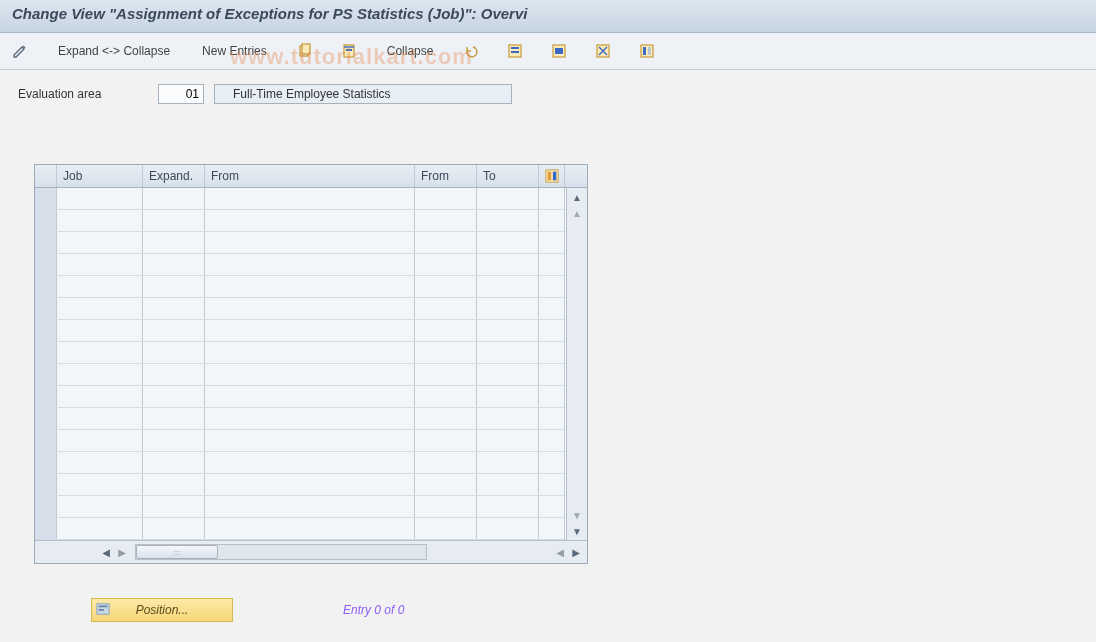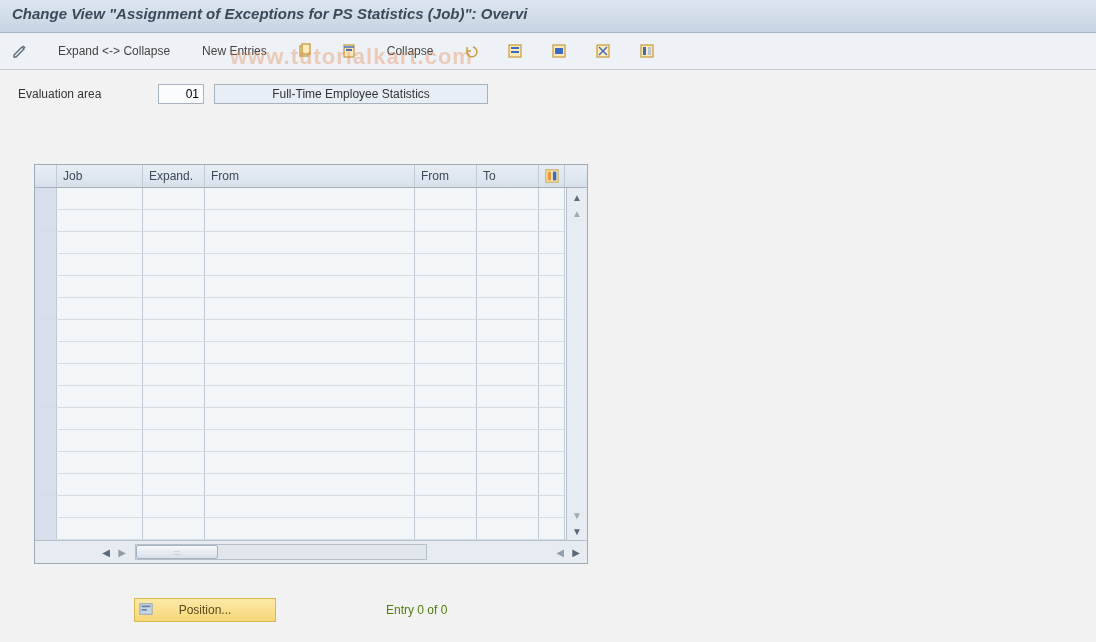--- a/index.html
+++ b/index.html
@@ -89,27 +89,26 @@
     width: 36px;
     text-align: right;
     padding: 2px 4px;
     border: 1px solid #A7B2BD;
     background: #FAFCFE;
     font-family: inherit;
     font-size: 12px;
   }
   .field-wide-input {
     width: 260px;
-    padding: 2px 6px;
+    padding: 2px 18px;
     border: 1px solid #A7B2BD;
     background: #E7EEF5;
     font-family: inherit;
     font-size: 12px;
     color: #333;
-    text-align: center;
   }
 
   
   .grid-wrap {
     margin-top: 60px;
     width: 552px;
     border: 1px solid #9DAAB7;
     background: #F6F8FA;
     display: flex;
     flex-direction: column;
@@ -202,41 +201,42 @@
     font-size:8px;color:#999;
   }
   .hspacer-right { flex:1; display:flex; gap:2px; justify-content:flex-end; }
 
   
   .footer-row {
     display:flex;
     align-items:center;
     gap: 110px;
     margin-top: 34px;
-    margin-left: 116px;
+    margin-left: 73px;
+    font-style: italic;
   }
   .position-btn {
     width:140px;
     height:22px;
     background:linear-gradient(#FDE9A8,#F6D778);
     border:1px solid #D4B94E;
     display:flex;
     align-items:center;
     justify-content:center;
     gap:8px;
     font-size:12px;
     color:#5A4A1A;
     cursor:pointer;
     position:relative;
   }
   .position-btn .pb-icon {
     position:absolute; left:4px; top:3px;
     width:14px;height:14px;
   }
-  .entry-text { font-size:12px; color:#4d7c0f; }
+  .entry-text { font-size:12px; color:#8b5cf6; }
 
   
   .config-corner {
     display:flex;align-items:center;justify-content:center;
   }
 </style>
 </head>
 <body>
 
 <div class="titlebar">

